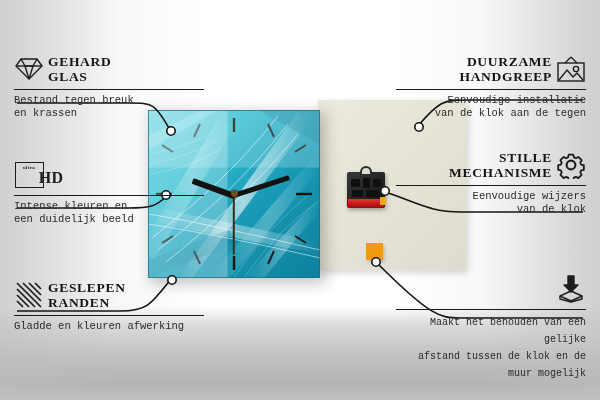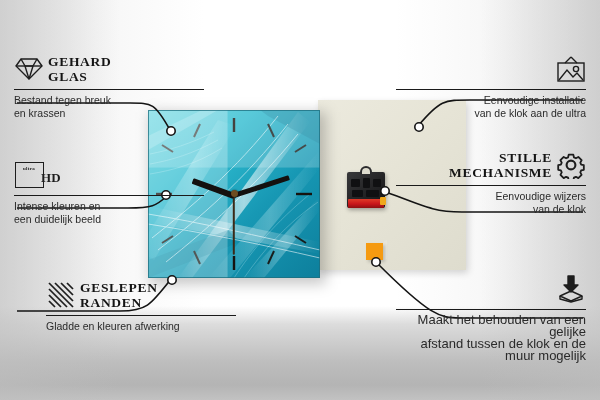--- a/index.html
+++ b/index.html
@@ -164,46 +164,46 @@
     font-weight: 700;
     font-size: 13.5px;
     letter-spacing: .7px;
     line-height: 15px;
     color: #141414;
     text-transform: uppercase;
     white-space: pre-line;
   }
   .frule { height: 1px; background: #1a1a1a; margin: 3px 0 4px; }
   .fdesc {
-    font-family: Liberation Sans, sans-serif;
+    font-family: Liberation Mono, monospace;
     font-size: 10.5px;
     line-height: 12.5px;
     color: #2a2a2a;
     white-space: pre-line;
   }
 
   
   #f-gehard       { left: 14px;  top: 52px;  }
   #f-print        { left: 14px;  top: 158px; }
-  #f-randen       { left: 14px;  top: 278px; margin-left: 32px; }
+  #f-randen       { left: 14px;  top: 278px; }
   #f-handgreep    { left: 396px; top: 52px;  }
   #f-mechanisme   { left: 396px; top: 148px; }
   #f-standhouder  { left: 396px; top: 272px; }
-  #f-standhouder .fdesc { font-size: 13px; line-height: 12px; }
+  #f-standhouder .fdesc { font-size: 10px; line-height: 17px; }
 
   
   .hdbox {
     width: 29px; height: 26px;
     border: 1.6px solid #1d1d1d;
     display: flex; flex-direction: column;
     align-items: center; justify-content: center;
     line-height: 1;
   }
   .hdbox .u { font-size: 5px; font-weight: 700; letter-spacing: .3px; }
-  .hdbox .h { font-size: 13px; font-weight: 700; letter-spacing: .2px; margin-left: 44px; }
+  .hdbox .h { font-size: 16px; font-weight: 700; letter-spacing: .2px; margin-left: 44px; }
 </style>
 </head>
 <body>
 
 <div id="stage">
 
   <div id="floorEdge"></div>
   <div id="floor"></div>
   <div id="vignetteL"></div>
   <div id="vignetteR"></div>
@@ -363,32 +363,34 @@
       </span>
       <div class="ftitle">GESLEPEN
 RANDEN</div>
     </div>
     <div class="frule"></div>
     <div class="fdesc">Gladde en kleuren afwerking</div>
   </div>
 
   <div class="feature right" id="f-handgreep">
     <div class="fhead">
+      <div class="ftitle">DUURZAME
+HANDGREEP</div>
       <span class="ficon">
         <svg width="30" height="27" viewBox="0 0 30 27" stroke="#1d1d1d" stroke-width="1.4" fill="none">
           <path d="M15 1 L9 7 M15 1 L21 7"></path>
           <rect x="2" y="7" width="26" height="18"></rect>
           <circle cx="20" cy="13" r="2.6"></circle>
           <path d="M3 24 L11 14 L17 21 L21 17 L27 24"></path>
         </svg>
       </span>
     </div>
     <div class="frule"></div>
     <div class="fdesc">Eenvoudige installatie
-van de klok aan de ultra</div>
+van de klok aan de tegen</div>
   </div>
 
   <div class="feature right" id="f-mechanisme">
     <div class="fhead">
       <div class="ftitle">STILLE
 MECHANISME</div>
       <span class="ficon">
         <svg width="28" height="28" viewBox="0 0 28 28" stroke="#1d1d1d" stroke-width="2.1" fill="none" stroke-linejoin="round">
           <path d="M11.3 2 h5.4 l.7 3.1 2.3 1 2.8-1.5 3.8 3.8 -1.5 2.8 1 2.3 3.1 .7 v5.4 l-3.1 .7 -1 2.3 1.5 2.8 -3.8 3.8 -2.8-1.5 -2.3 1 -.7 3.1 h-5.4 l-.7-3.1 -2.3-1 -2.8 1.5 -3.8-3.8 1.5-2.8 -1-2.3 -3.1-.7 v-5.4 l3.1-.7 1-2.3 -1.5-2.8 3.8-3.8 2.8 1.5 2.3-1 Z" transform="scale(0.86) translate(2.3,2.3)"></path>
           <circle cx="14" cy="14" r="4.4"></circle>

